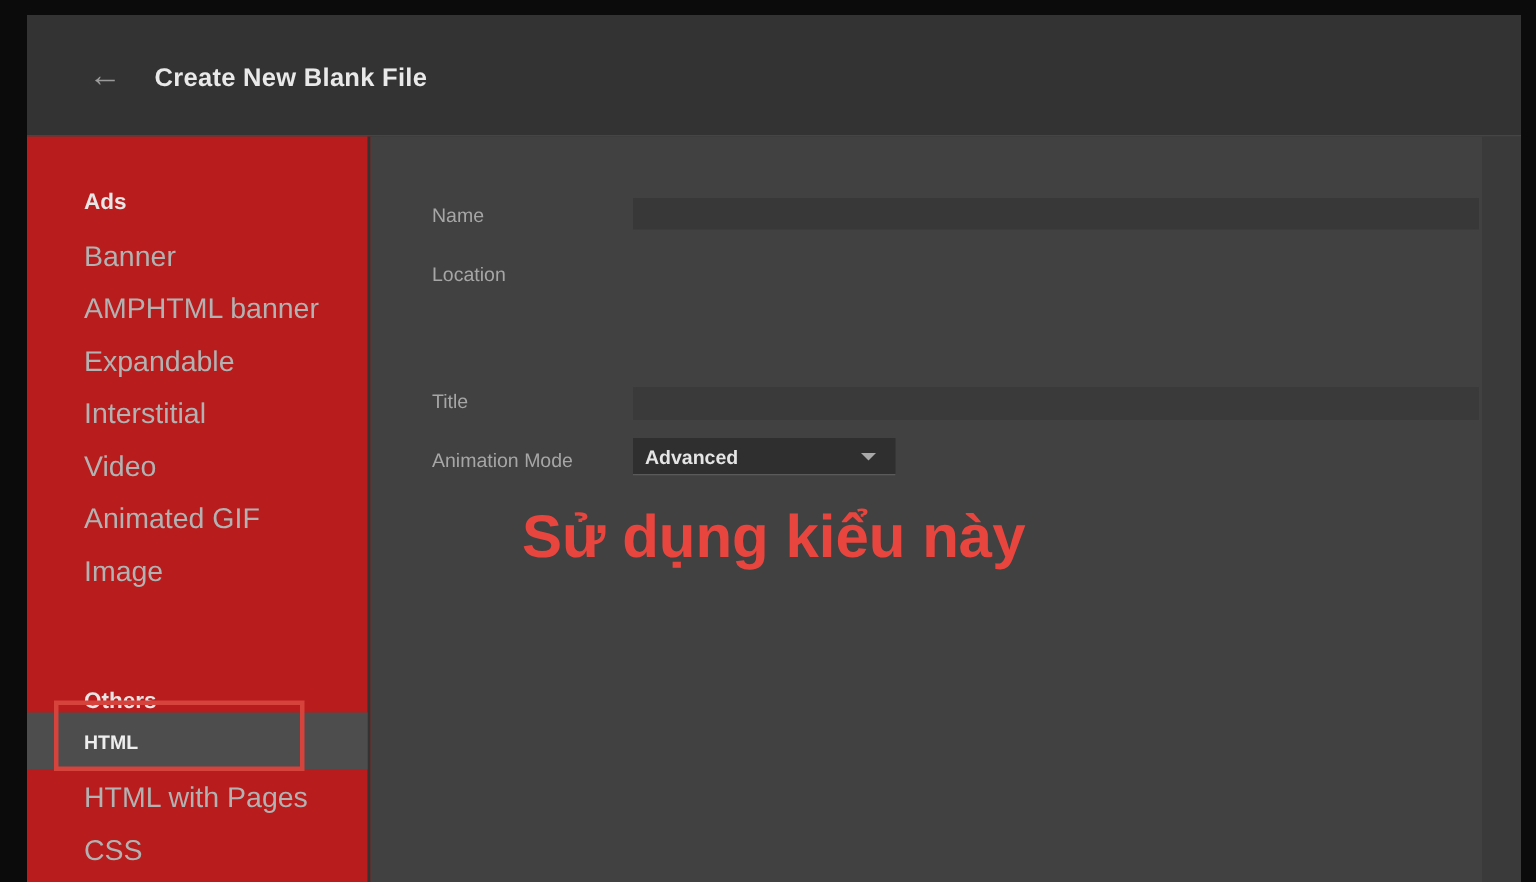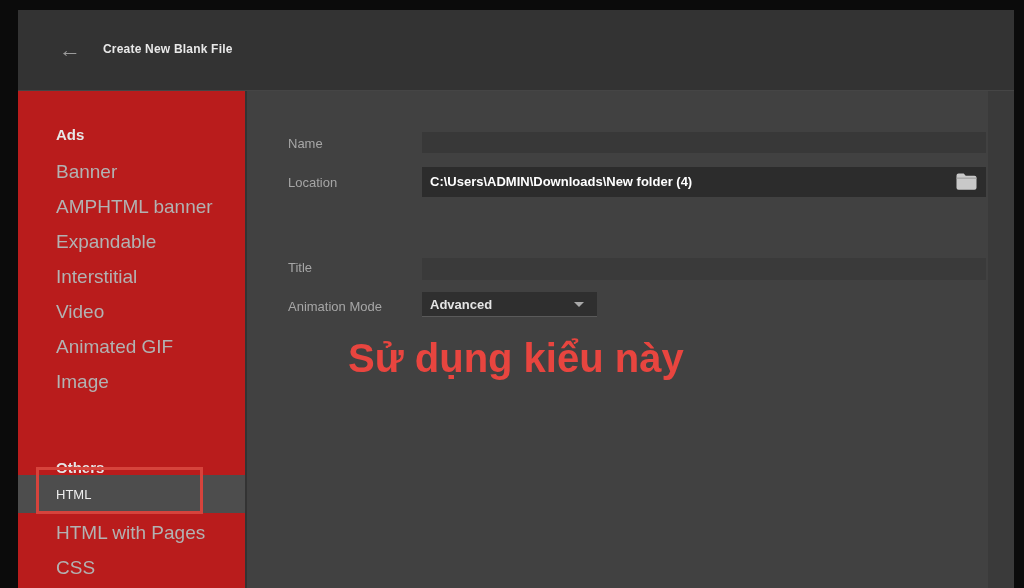--- a/index.html
+++ b/index.html
@@ -8,29 +8,29 @@
     position:relative;width:1024px;height:588px;overflow:hidden;
     background:#0b0b0b;
     font-family:"Liberation Sans", sans-serif;
     -webkit-font-smoothing:antialiased;
   }
   
   .window{position:absolute;left:18px;top:10px;width:996px;height:578px;background:#414141;}
   
   .header{position:absolute;left:18px;top:10px;width:996px;height:81px;background:#333333;border-bottom:1px solid #454545;}
   .back-btn{position:absolute;left:56px;top:36px;width:28px;height:28px;color:#9b9b9b;font-size:22px;line-height:28px;text-align:center;cursor:pointer;}
-  .hdr-title{position:absolute;left:103px;top:42px;font-size:12px;font-weight:700;color:#e9e9e9;letter-spacing:.2px;}
+  .hdr-title{position:absolute;left:103px;top:42px;font-size:17px;font-weight:700;color:#e9e9e9;letter-spacing:.2px;}
   
   .right-strip{position:absolute;left:988px;top:91px;width:26px;height:497px;background:#3a3a3a;}
   
   .sidebar{position:absolute;left:18px;top:91px;width:229px;height:542px;background:#b91c1c;border-right:2px solid #333333;}
   .side-header{position:absolute;left:38px;font-size:15px;font-weight:700;color:#e6e6e6;}
   .side-item{position:absolute;left:38px;font-size:19px;color:#b2b2b2;cursor:pointer;white-space:nowrap;}
   .side-row-selected{position:absolute;left:0;top:384px;width:227px;height:38px;background:#4d4d4d;}
-  .side-item-selected{position:absolute;left:38px;font-size:13px;font-weight:400;color:#eeeeee;cursor:pointer;text-align:center;}
+  .side-item-selected{position:absolute;left:38px;font-size:13px;font-weight:700;color:#eeeeee;cursor:pointer;text-align:center;}
   
   .red-rect{position:absolute;left:36px;top:467px;width:167px;height:47px;border:3px solid #d6433c;background:transparent;pointer-events:none;}
   
   .field-label{position:absolute;left:288px;font-size:13px;color:#a6a6a6;white-space:nowrap;}
   .input-bar{position:absolute;left:422px;width:564px;background:#383838;}
   .name-input{top:132px;height:21px;}
   .title-input{top:258px;height:22px;background:#3a3a3a;}
   .location-input{position:absolute;left:422px;top:167px;width:564px;height:30px;background:#2c2c2c;}
   .location-text{position:absolute;left:8px;top:0;line-height:30px;font-size:13px;font-weight:700;color:#ffffff;white-space:nowrap;}
   .folder-btn{position:absolute;right:9px;top:6px;width:21px;height:17px;cursor:pointer;}
@@ -69,31 +69,20 @@
     <div class="side-item" style="top:431px">HTML with Pages</div>
     <div class="side-item" style="top:466px">CSS</div>
   </div>
 
   <div class="red-rect"></div>
 
   <div class="field-label" style="top:136px">Name</div>
   <div class="input-bar name-input"></div>
 
   <div class="field-label" style="top:175px">Location</div>
-  <div class="location-input">
-    <div class="location-text">C:\Users\ADMIN\Downloads\New folder (4)</div>
-    <div class="folder-btn">
-      <span>
-        <svg width="21" height="17" viewBox="0 0 21 17">
-          <path d="M0.5 2.5 q0-2 2-2 h5.2 l2 2.2 h8.8 q2 0 2 2 v10 q0 2 -2 2 h-16 q-2 0 -2 -2 z" fill="#c9c9c9"></path>
-          <rect x="0.5" y="4.6" width="20" height="1.1" fill="#9d9d9d"></rect>
-        </svg>
-      </span>
-    </div>
-  </div>
 
   <div class="field-label" style="top:260px">Title</div>
   <div class="input-bar title-input"></div>
 
   <div class="field-label" style="top:299px">Animation Mode</div>
   <div class="dropdown">
     <div class="dropdown-value">Advanced</div>
     <div class="dropdown-caret"></div>
   </div>
 

